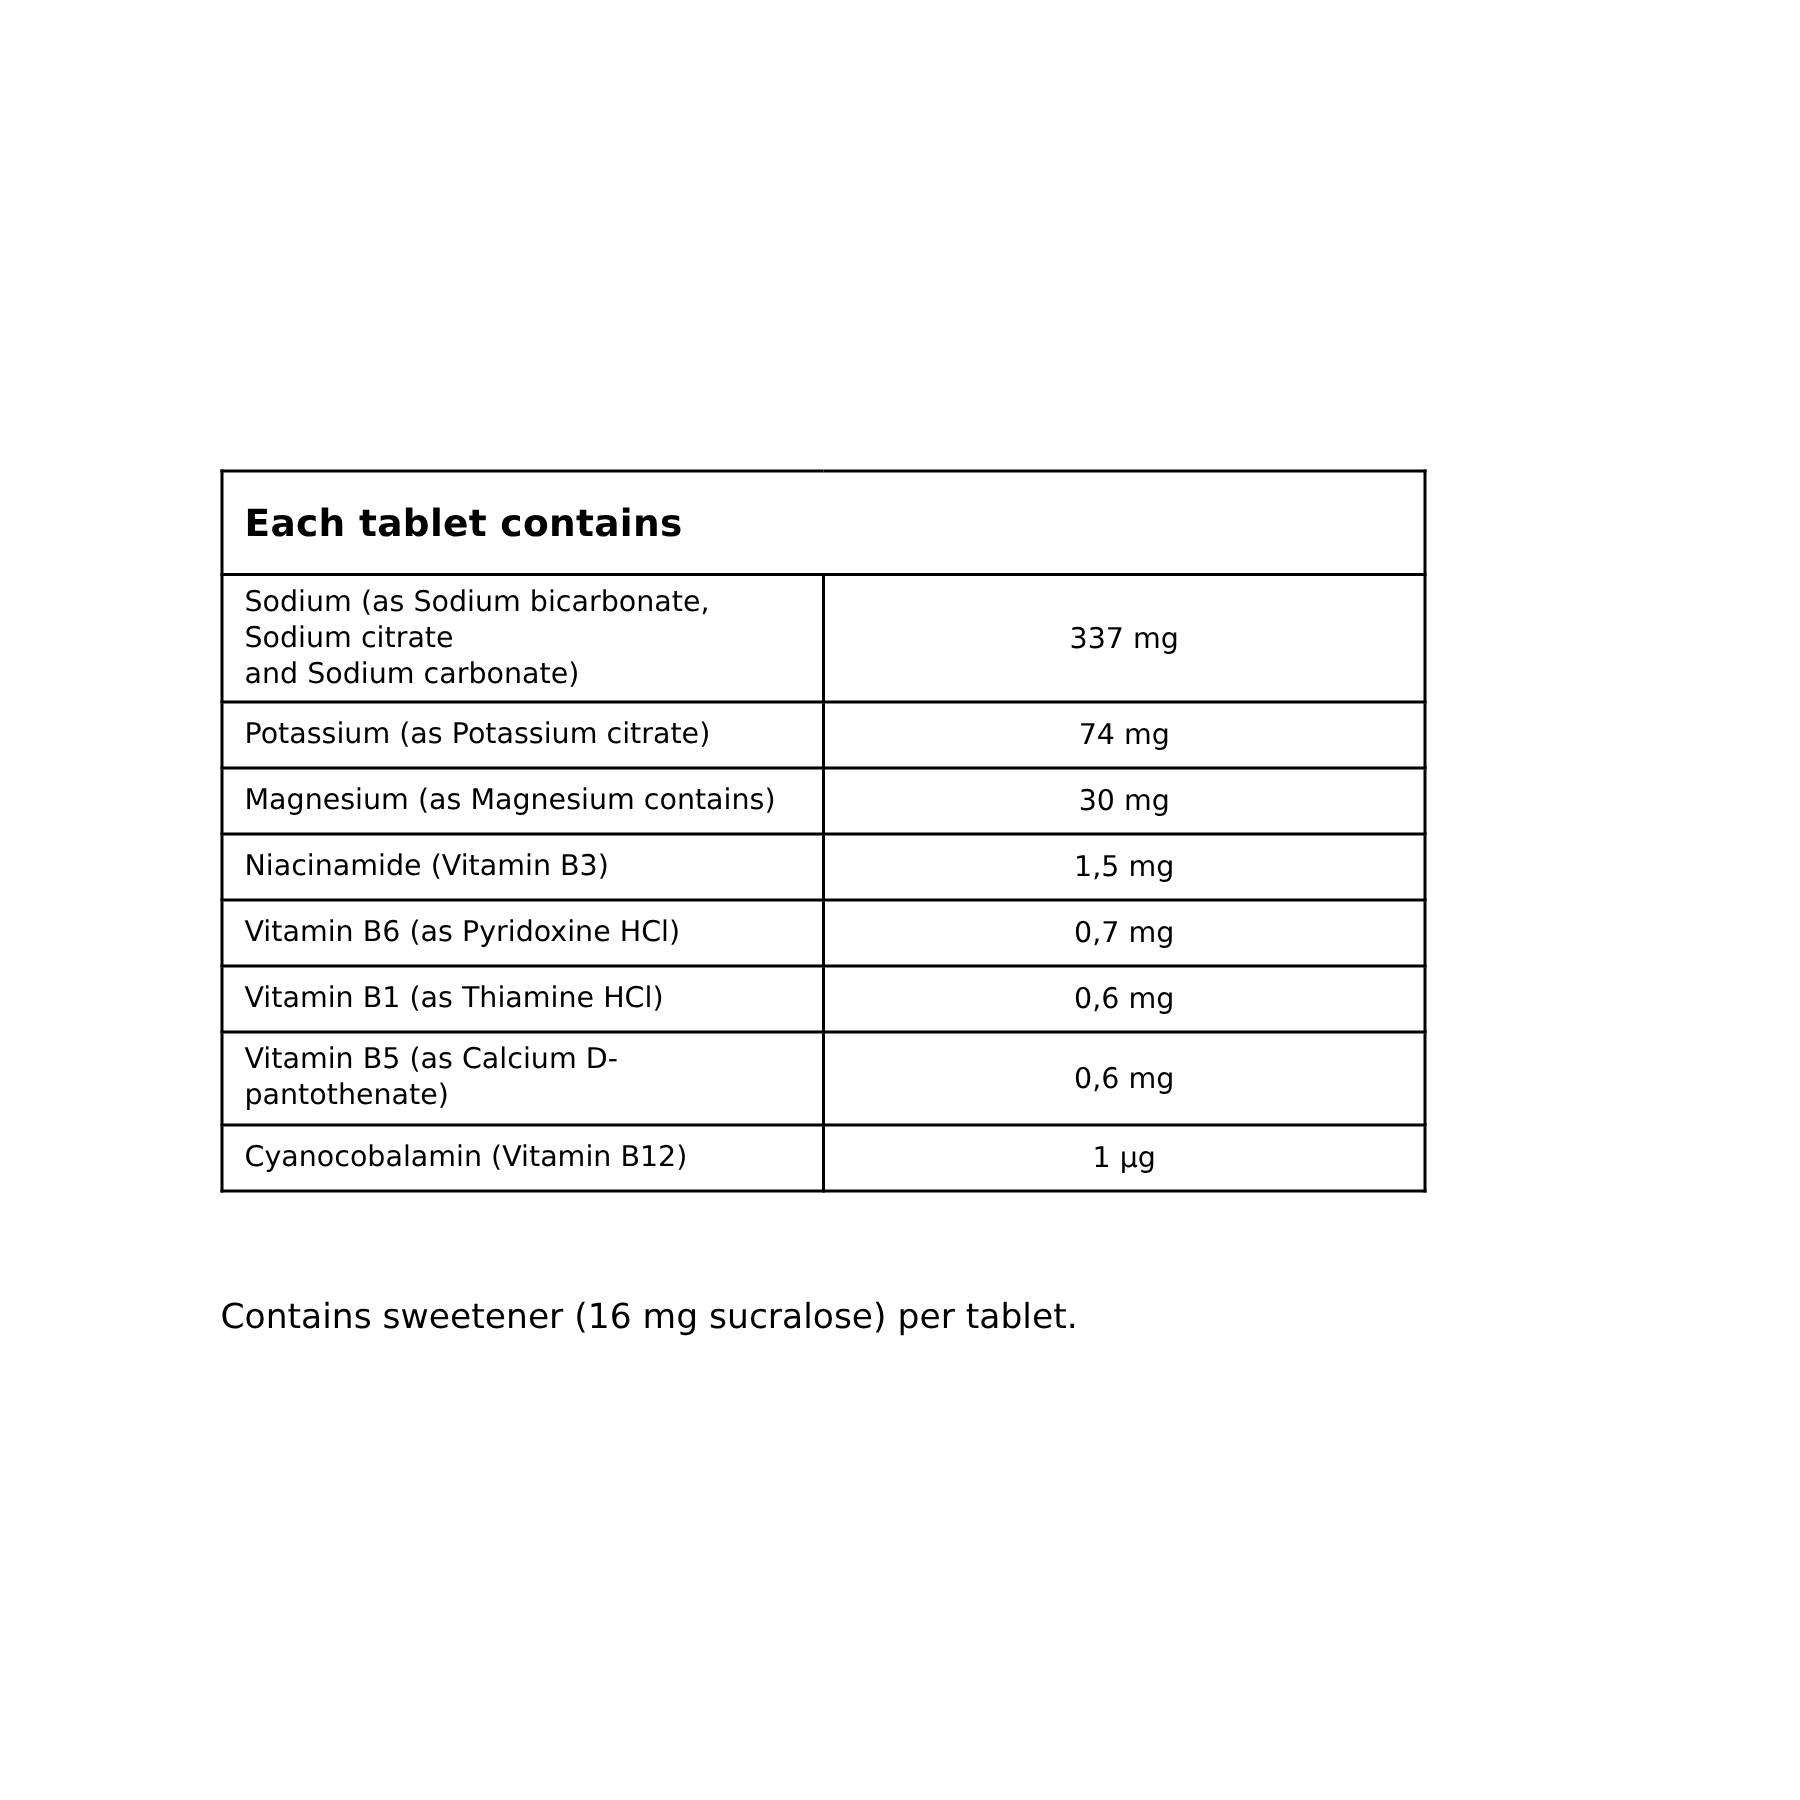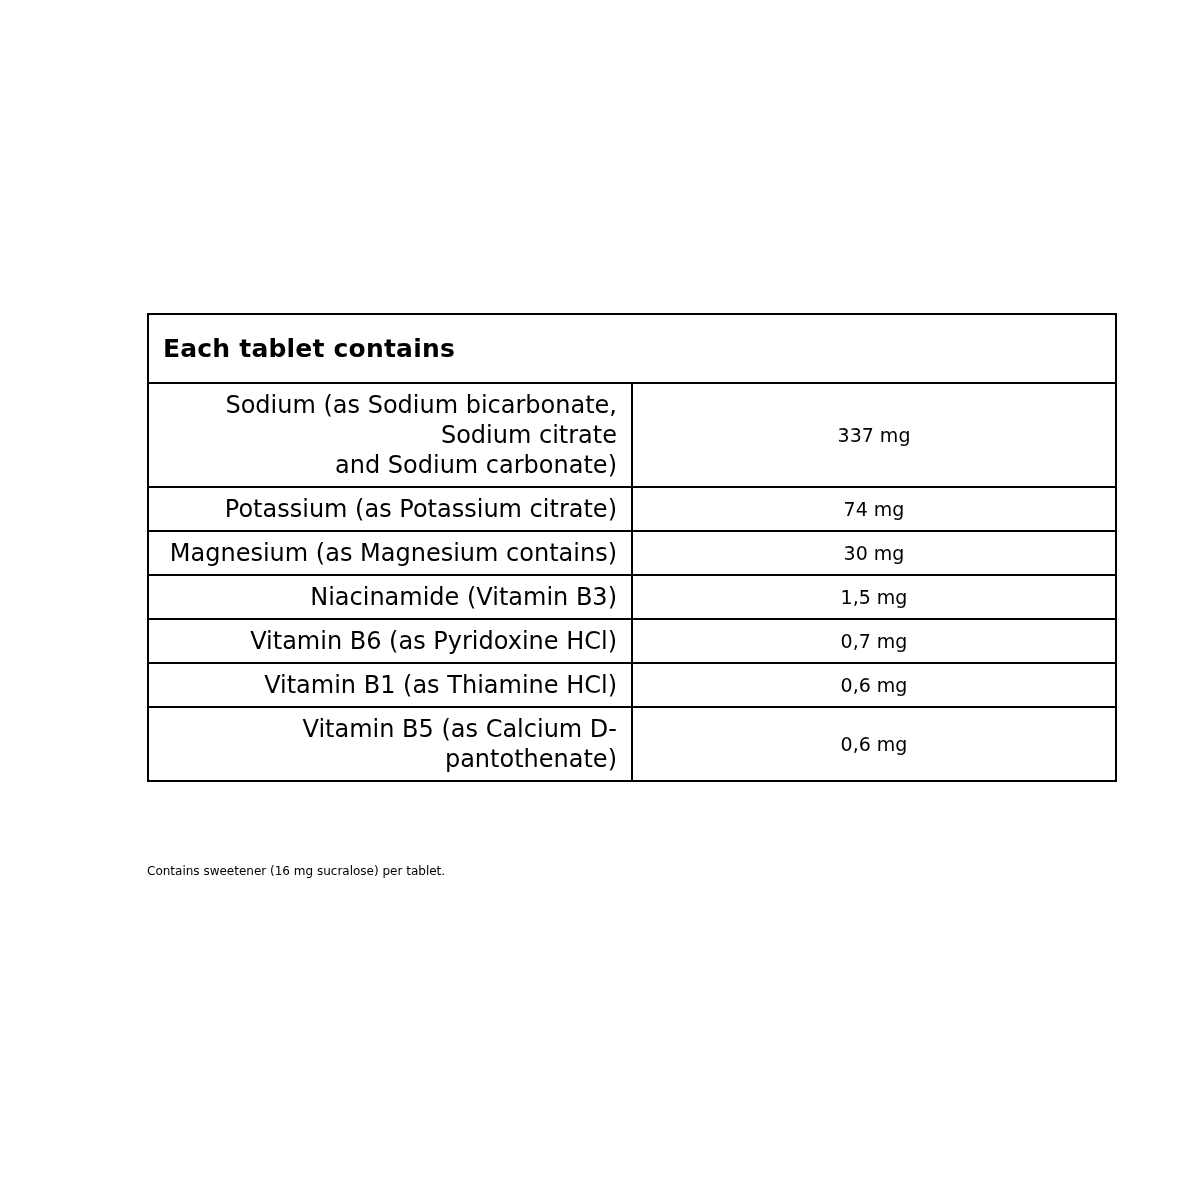--- a/index.html
+++ b/index.html
@@ -18,60 +18,60 @@
     overflow: hidden;
   }
   .table-wrap {
     position: absolute;
     left: 147px;
     top: 313px;
     width: 906px;
   }
   table.supplement {
     border-collapse: collapse;
-    width: 970px;
+    width: 804px;
     table-layout: fixed;
     border-radius: 30px;
   }
   table.supplement th,
   table.supplement td {
     border: 2px solid #000000;
     box-sizing: border-box;
     vertical-align: middle;
   }
   th.title-cell {
     height: 69px;
     text-align: left;
     font-size: 25px;
     font-weight: bold;
     padding: 6px 14px;
     letter-spacing: 0.2px;
   }
   td.name-cell {
-    font-size: 24px;
+    font-size: 19px;
     padding: 6px 14px;
-    text-align: right;
+    text-align: left;
     white-space: pre-line;
     line-height: 1.25;
   }
   td.amount-cell {
     width: 198px;
     font-size: 19px;
     text-align: center;
     padding: 6px 8px;
     margin-top: 32px;
   }
   tr.data-row { height: 44px; }
   tr.data-row.tall { height: 70px; }
   .footnote {
     position: absolute;
     left: 147px;
     top: 864px;
     width: 906px;
-    font-size: 12px;
+    font-size: 23px;
     line-height: 1.25;
     margin: 0;
   }
 </style>
 </head>
 <body>
 
 <div class="sheet">
 
   <div class="table-wrap">
@@ -104,19 +104,23 @@
           <td class="amount-cell">0,7 mg</td>
         </tr>
         <tr class="data-row">
           <td class="name-cell">Vitamin B1 (as Thiamine HCl)</td>
           <td class="amount-cell">0,6 mg</td>
         </tr>
         <tr class="data-row">
           <td class="name-cell">Vitamin B5 (as Calcium D-pantothenate)</td>
           <td class="amount-cell">0,6 mg</td>
         </tr>
+        <tr class="data-row">
+          <td class="name-cell">Cyanocobalamin (Vitamin B12)</td>
+          <td class="amount-cell">1 µg</td>
+        </tr>
       </tbody>
     </table>
   </div>
 
   <p class="footnote">Contains sweetener (16 mg sucralose) per tablet.</p>
 
 </div>
 
 </body></html>

